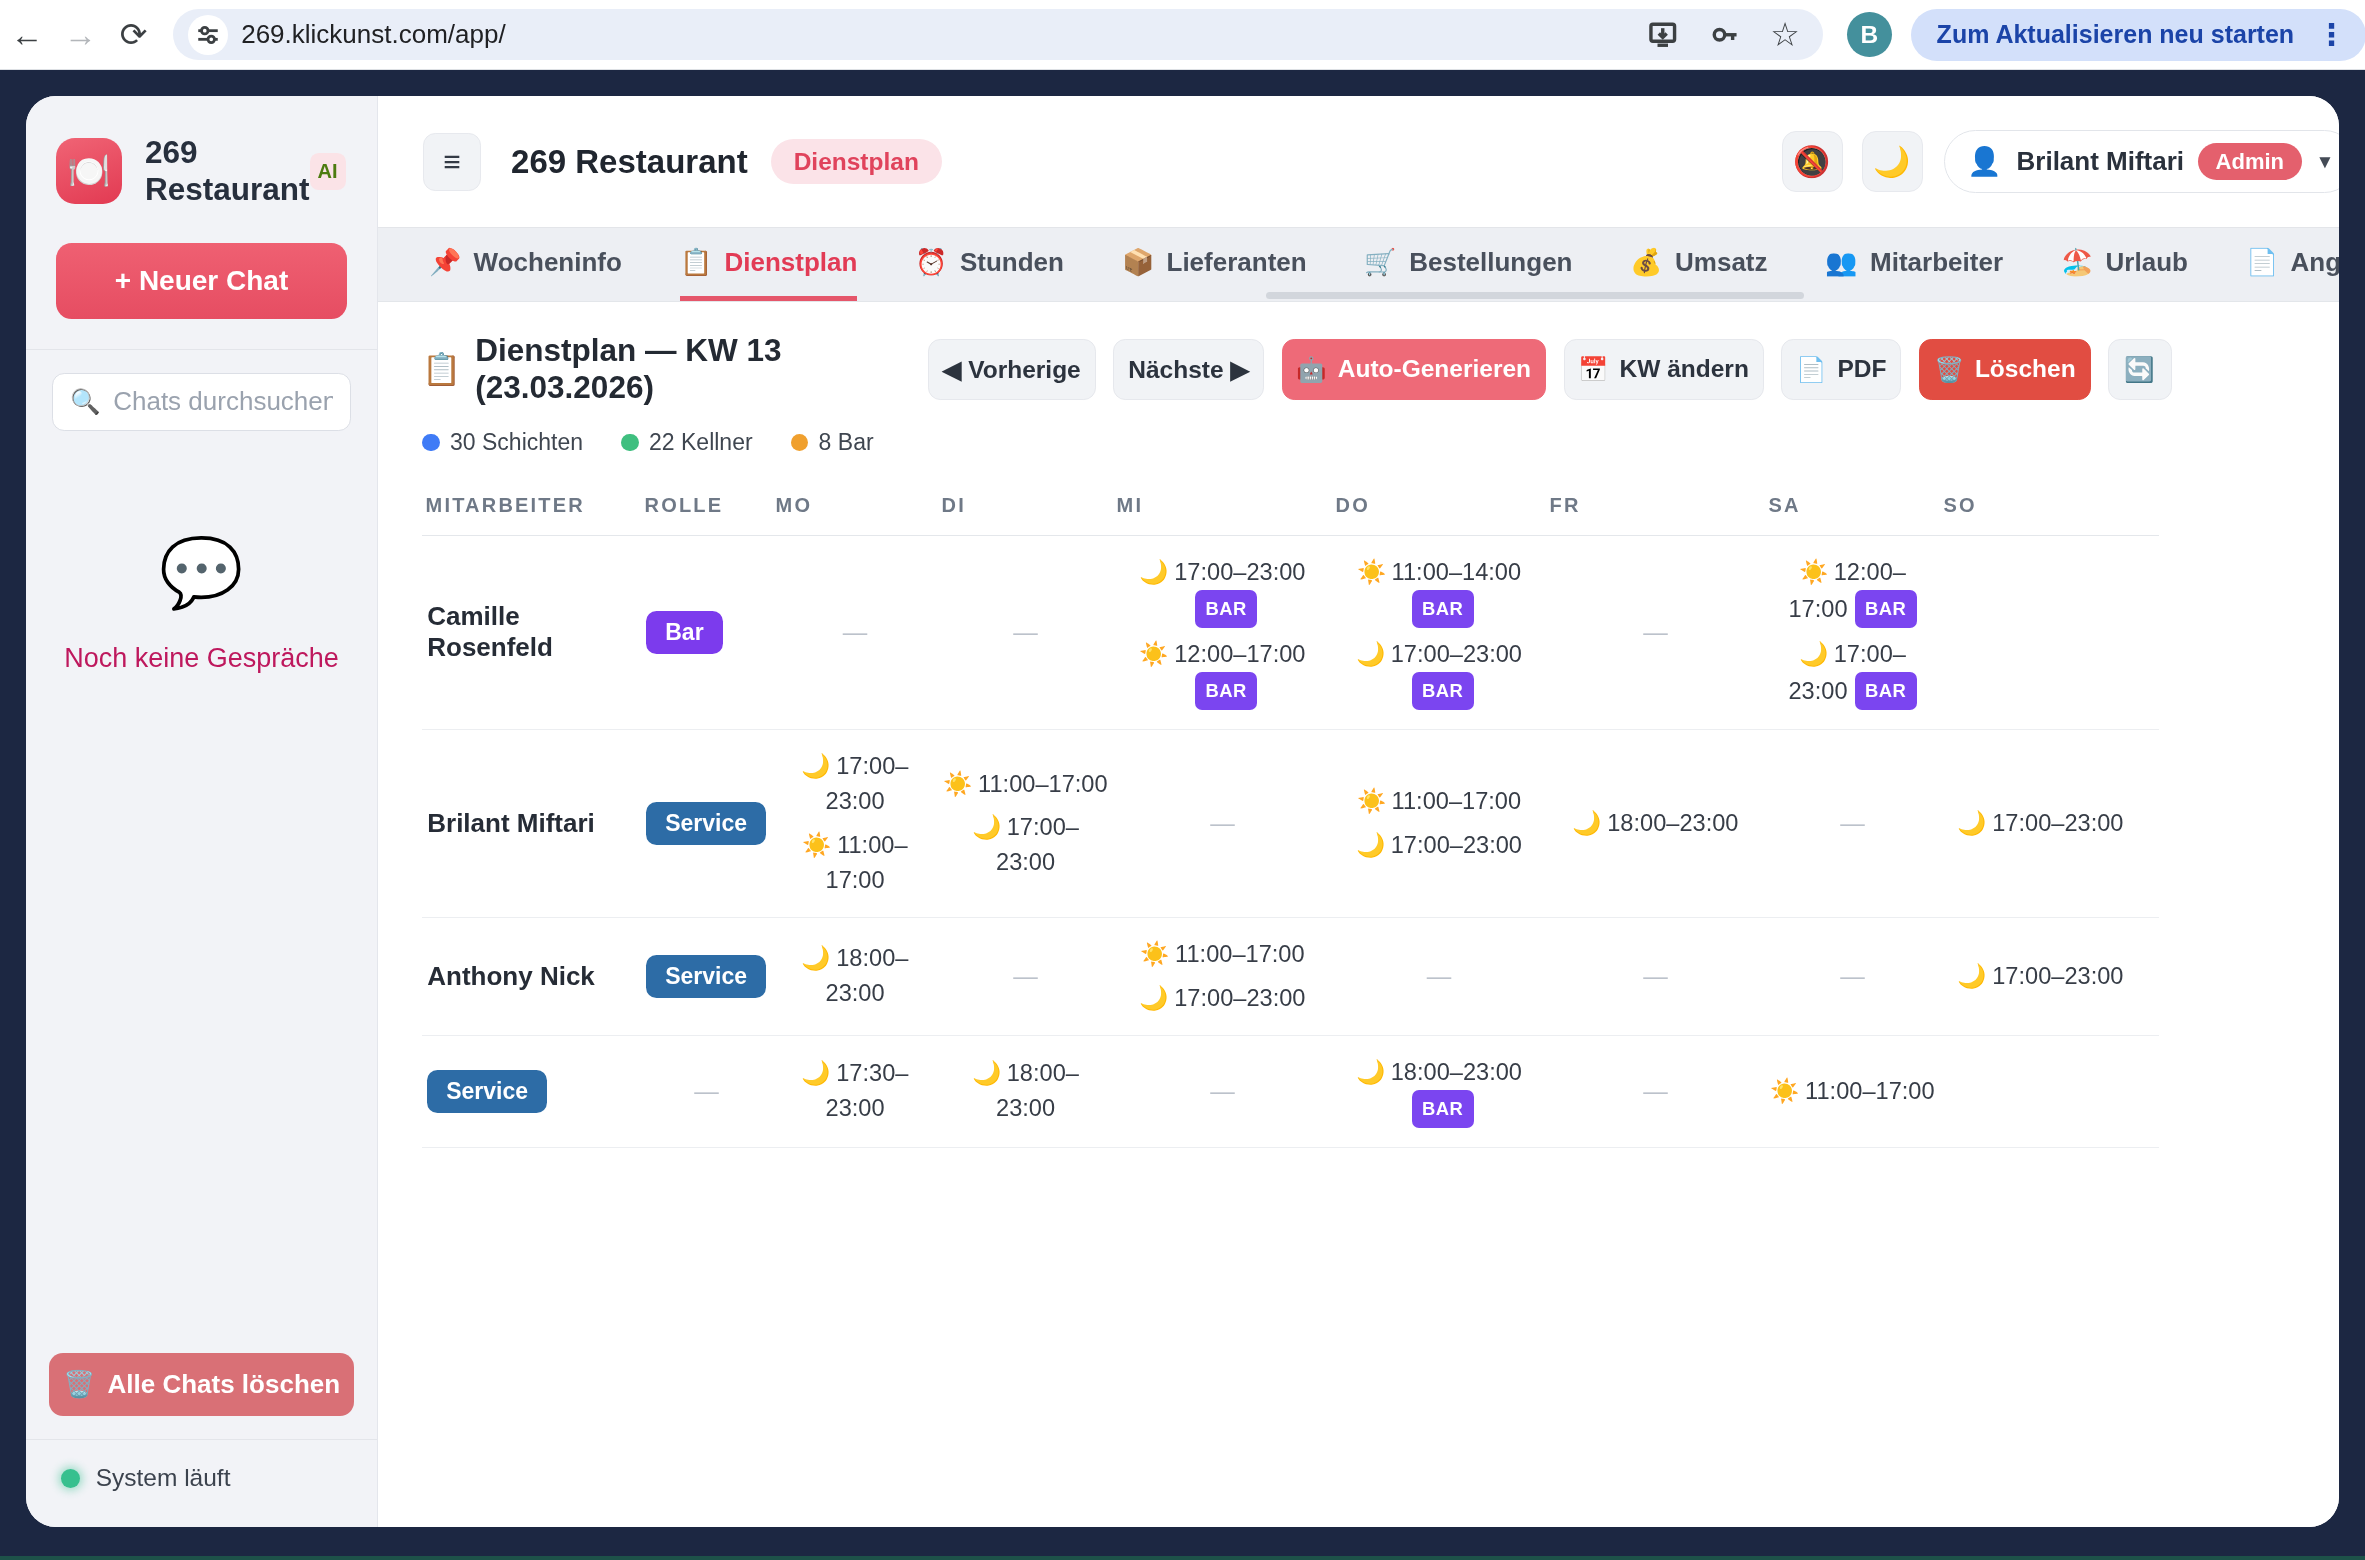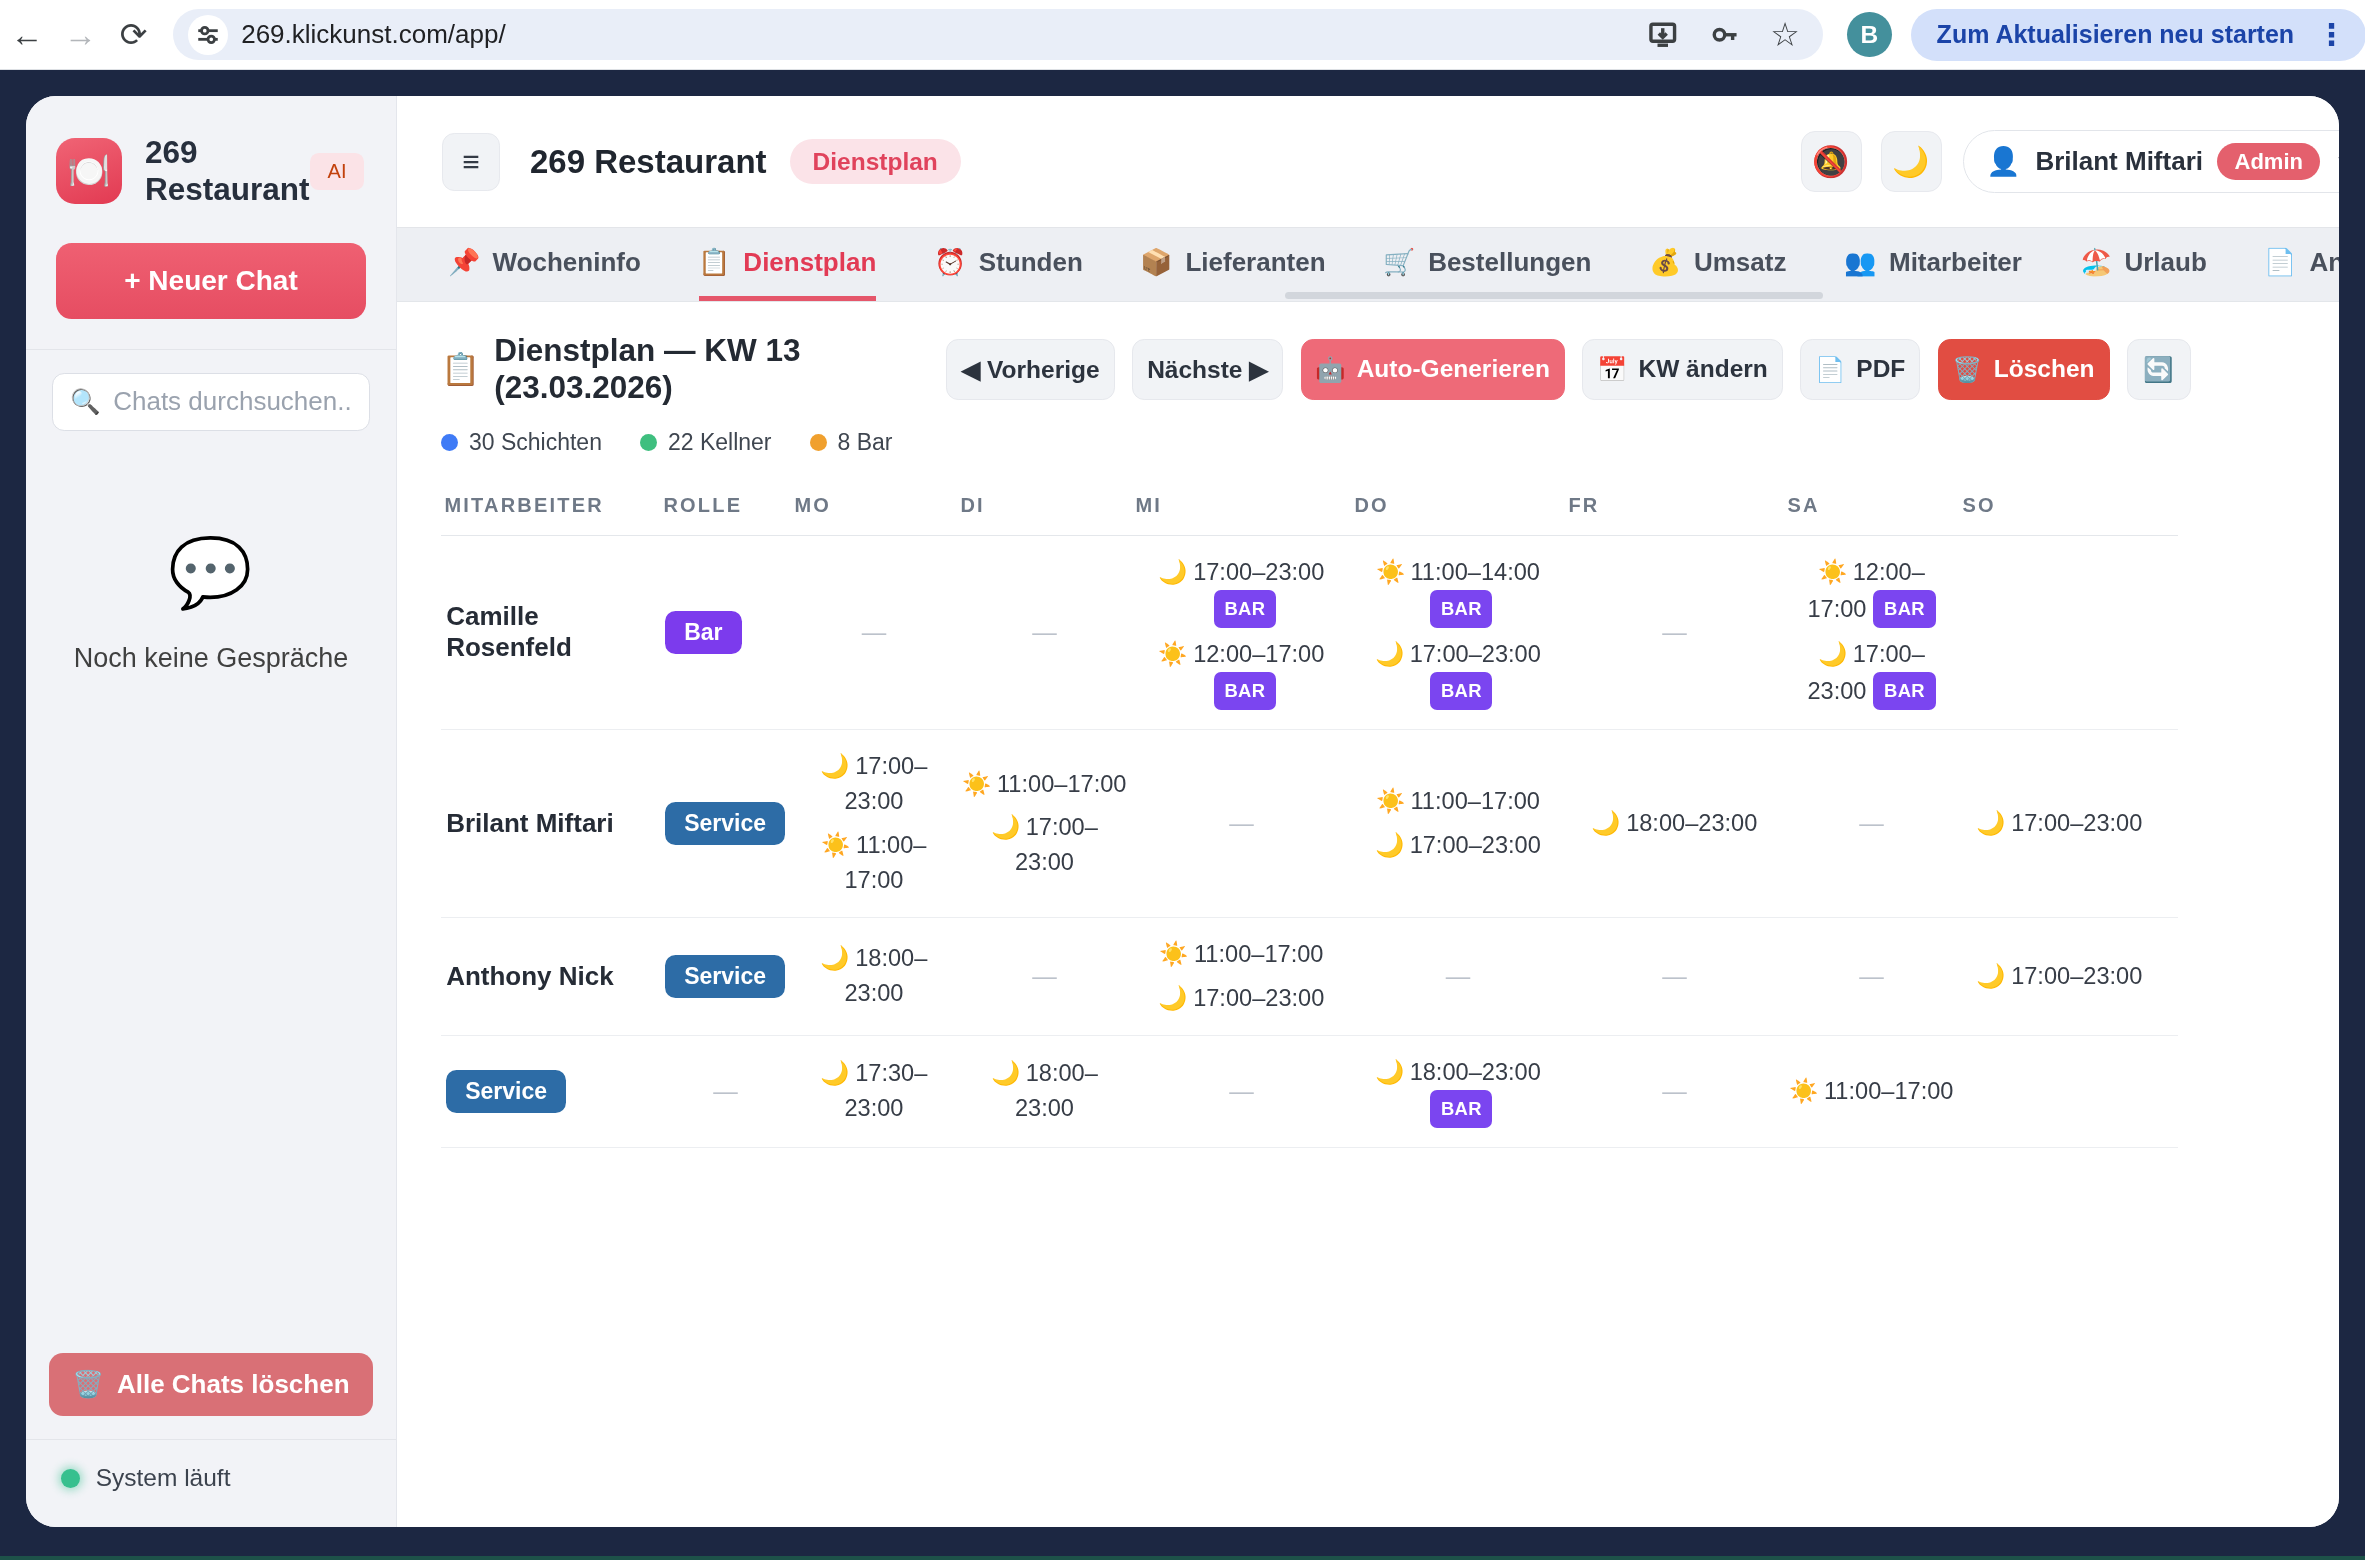--- a/index.html
+++ b/index.html
@@ -31,35 +31,35 @@
   .window { position:absolute; left:26px; top:26px; width:2313px; height:1431px;
     border-radius:30px; overflow:hidden; background:#ffffff; display:flex; }
   
   .sidebar { width:486px; background:#f2f3f7; border-right:1.7px solid #e4e6ec;
     display:flex; flex-direction:column; }
   .sb-head { display:flex; align-items:center; padding:38px 31.5px 26px 30px; }
   .logo { width:66px; height:66px; border-radius:19px;
     background:linear-gradient(160deg,#f06475,#e23a52); display:flex; align-items:center;
     justify-content:center; font-size:35px; }
   .sb-title { font-size:31.5px; font-weight:800; color:#272f3d; margin-left:23px; flex:1; }
-  .ai-badge { background:#fbe3e7; color:#c2410c; font-size:20px; font-weight:400;
-    border-radius:8.7px; padding:7px 18px; }
+  .ai-badge { background:#fbe3e7; color:#4d7c0f; font-size:20px; font-weight:700;
+    border-radius:8.7px; padding:7px 8px; }
   .new-chat { margin:8.7px 30px 30px 30px; height:76px; border-radius:15.7px;
     background:linear-gradient(180deg,#ef6072,#e64d62); color:#fff; font-size:28px; font-weight:700;
     display:flex; align-items:center; justify-content:center; border:none; cursor:pointer; }
   .search-wrap { border-top:1.7px solid #e3e5ea; padding:23px 26px; }
   .search-box { background:#fff; border:1.7px solid #dcdfe6; border-radius:12.2px; height:58px;
     display:flex; align-items:center; padding:0 17.5px; }
   .search-box .mag { font-size:24.5px; margin-right:12.2px; }
   .search-box input { border:none; outline:none; font-size:26px; color:#4a505c; width:100%;
     background:transparent; font-family:inherit; }
   .search-box input::placeholder { color:#9aa2ae; }
   .sb-empty { flex:1; display:flex; flex-direction:column; align-items:center; padding-top:79px; }
   .sb-empty .bubble { font-size:68px; }
-  .sb-empty .txt { font-size:27px; color:#404040; margin-top:30px; }
+  .sb-empty .txt { font-size:27px; color:#be185d; margin-top:30px; }
   .clear-chats { margin:0 23px 23px 23px; height:63px; border-radius:14px; background:#d97076;
     color:#fff; font-size:26px; font-weight:700; border:none; display:flex; align-items:center;
     justify-content:center; gap:12.2px; cursor:pointer; }
   .sb-status { border-top:1.7px solid #e3e5ea; padding:24.5px 35px 35px 35px;
     display:flex; align-items:center; gap:15.7px; }
   .dot-green { width:19px; height:19px; border-radius:50%; background:#36c08e;
     box-shadow:0 0 8.7px 2.6px rgba(54,192,142,.45); }
   .sb-status .txt { font-size:24.5px; color:#3c434e; }
   
   .main { flex:1; display:flex; flex-direction:column; position:relative; background:#fff; }

